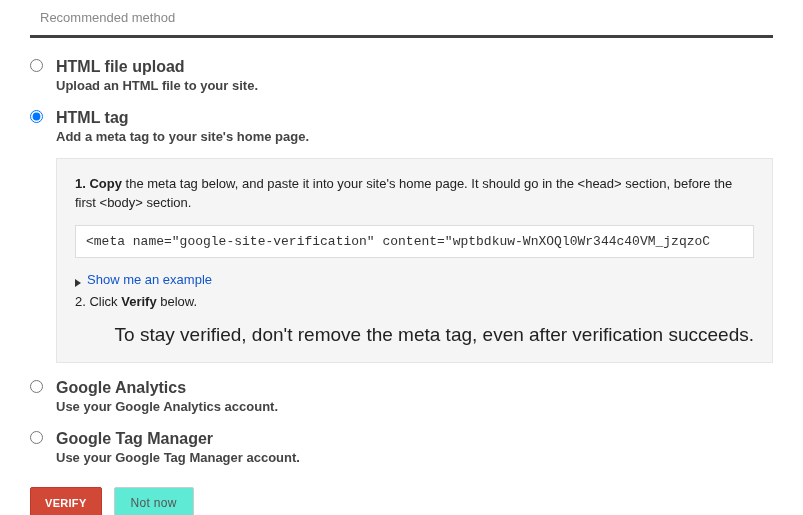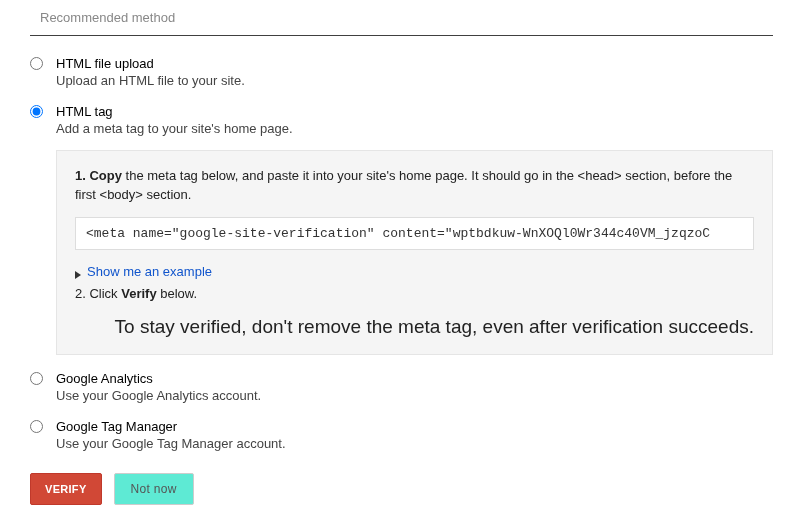--- a/index.html
+++ b/index.html
@@ -9,21 +9,21 @@
       color: #222;
       background: #fff;
       padding: 0;
     }
     .container {
       width: 803px;
       padding: 0 30px;
     }
     .tabs {
       display: flex;
-      border-bottom: 1px solid #404040;
+      border-bottom: 3px solid #404040;
       margin-bottom: 20px;
     }
     .tab {
       padding: 10px 20px 10px 10px;
       color: #888;
       cursor: pointer;
       font-size: 13px;
     }
     .tab.active {
       color: #222;
@@ -38,28 +38,29 @@
       margin-bottom: 16px;
     }
     .radio-col {
       width: 26px;
       padding-top: 1px;
     }
     .method-content {
       flex: 1;
     }
     .method-title {
-      font-weight: normal;
-      font-size: 13px;
-      color: #000000;
+      font-weight: bold;
+      font-size: 16px;
+      color: #404040;
     }
     .method-desc {
       color: #444;
       font-size: 13px;
       margin-top: 2px;
+      font-weight: bold;
     }
     input[type="radio"] {
       margin: 0;
       cursor: pointer;
     }
     .details-box {
       margin-top: 14px;
       background: #f5f5f5;
       border: 1px solid #e5e5e5;
       padding: 16px 18px;

